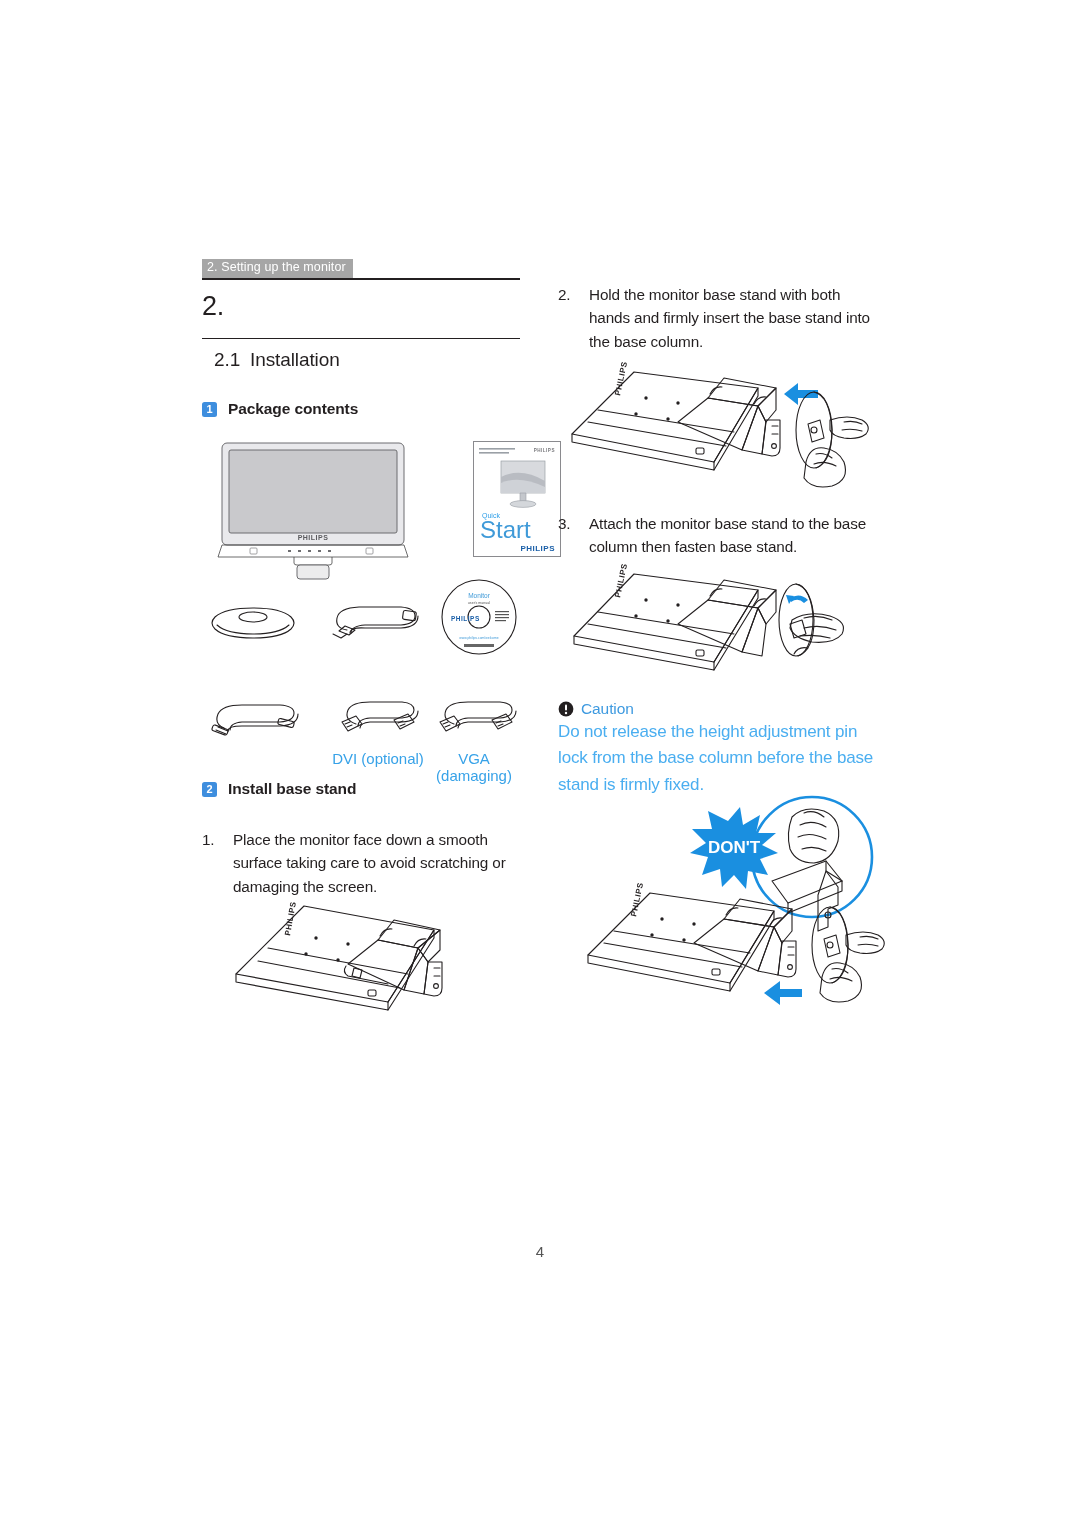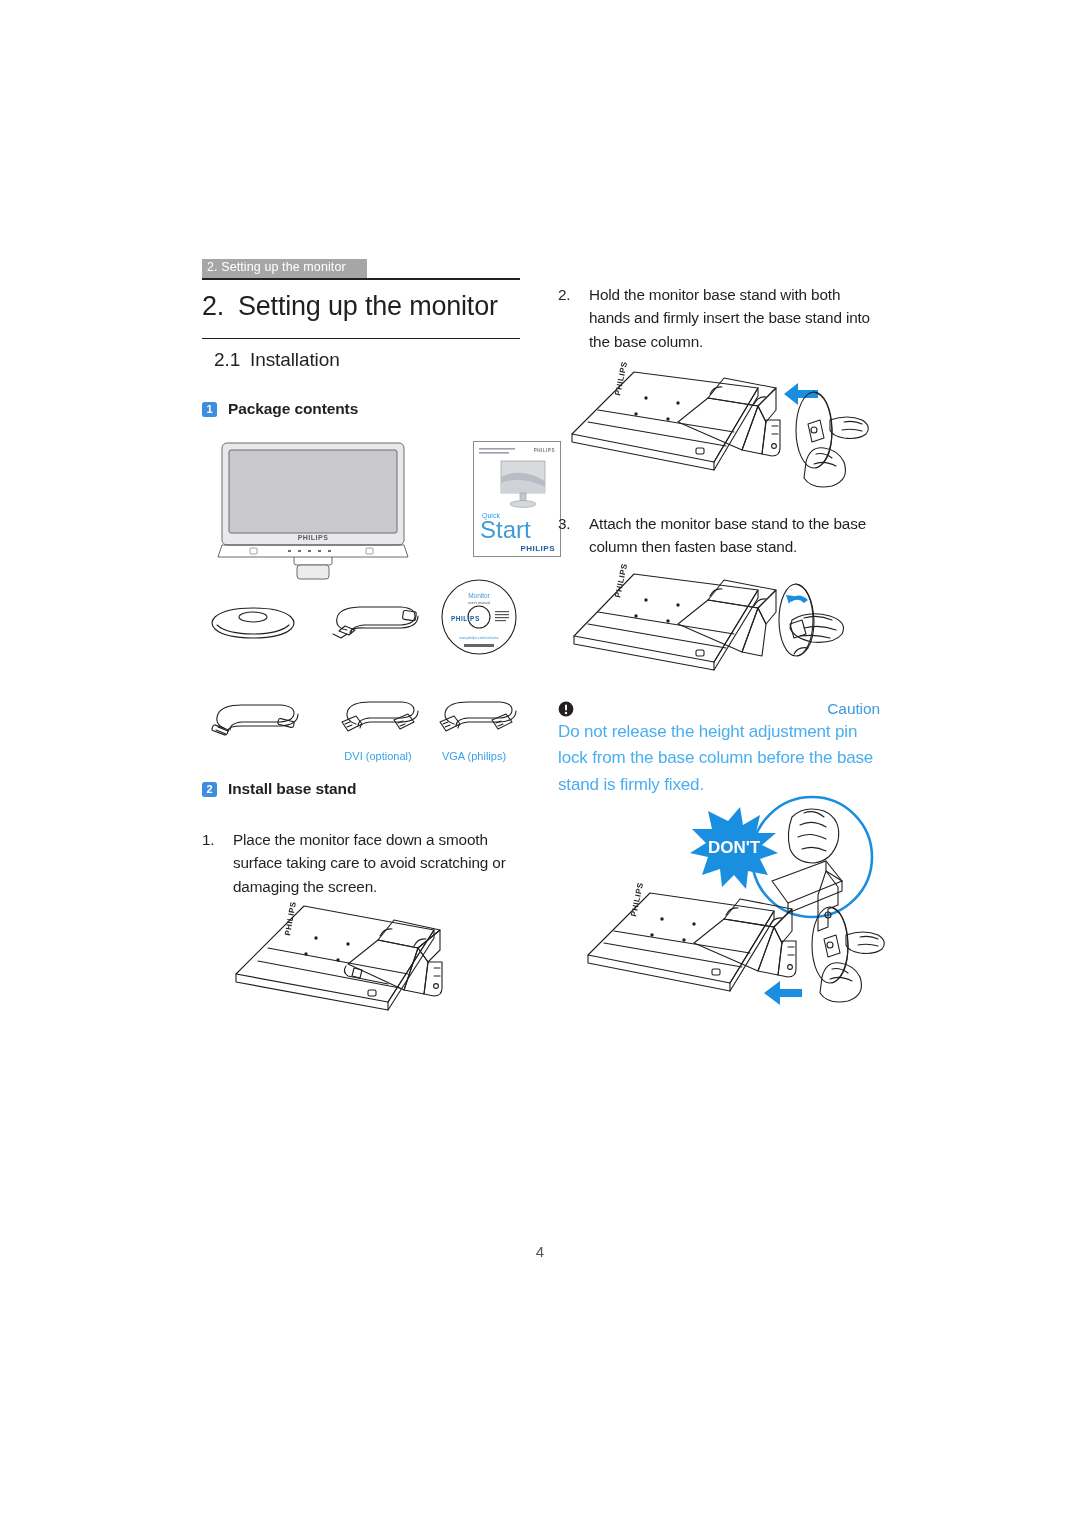--- a/index.html
+++ b/index.html
@@ -23,21 +23,21 @@
 
   
   .running-head {
     position: absolute;
     left: 202px;
     top: 259px;
     background: #a6a6a6;
     color: #ffffff;
     font-size: 12.5px;
     letter-spacing: .1px;
-    padding: 2px 21px 3px 5px;
+    padding: 2px 7px 3px 5px;
     line-height: 1.1;
     white-space: nowrap;
   }
 
   
   .col-left {
     position: absolute;
     left: 202px;
     top: 278px;
     width: 318px;
@@ -109,21 +109,20 @@
     left: 558px;
     top: 283px;
     width: 322px;
   }
 
   
   .caution-head {
     display: flex;
     align-items: center;
     margin-bottom: 1px;
-    justify-content: space-between;
   }
   .caution-icon {
     width: 16px; height: 16px;
     flex: none;
     margin-right: 7px;
   }
   .caution-word {
     color: #3e9ae0;
     font-size: 15.5px;
     letter-spacing: -0.1px;
@@ -151,21 +150,21 @@
   .ln { fill: none; stroke: #231f20; stroke-width: 1.1; stroke-linejoin: round; stroke-linecap: round; }
   .ln-t { fill: none; stroke: #3b3b3b; stroke-width: .75; }
   .blue-fill { fill: #1a8fe0; }
   .blue-stroke { fill: none; stroke: #1a8fe0; stroke-width: 2.6; }
   .panel-gray { fill: #c9c9cc; stroke: #6d6d70; stroke-width: 1; }
   .bez-gray  { fill: #e9e9ec; stroke: #6d6d70; stroke-width: 1; }
   .tiny-blue { fill: #2f9fe8; font-size: 7px; font-family: "Liberation Sans", sans-serif; }
   .cable-label {
     position: absolute;
     color: #37a2e8;
-    font-size: 11px;
+    font-size: 15px;
     text-align: center;
     width: 100px;
   }
   .philips-wordmark {
     font-family: "Liberation Sans", sans-serif;
     font-weight: bold;
     letter-spacing: .5px;
   }
 </style>
 </head>
@@ -174,21 +173,20 @@
 <div class="page">
 
   <div class="running-head">2. Setting up the monitor</div>
 
   <div class="col-left">
 
     <div class="rule"></div>
 
     <div class="chapter-title">
       <span class="chapter-num">2.</span>
-      <span>Setting up the monitor</span>
     </div>
 
     <div class="rule rule-2"></div>
 
     <div class="section-title">
       <span class="section-num">2.1</span>
       <span>Installation</span>
     </div>
 
     <div class="badge-head">
@@ -297,21 +295,21 @@
   <div class="fig" style="left:434px; top:698px;">
     <svg width="86" height="44" viewBox="0 0 86 44">
       <path class="ln" d="M20 26 Q8 22 12 12 Q16 4 34 4 L66 4 Q78 5 78 12 Q78 19 66 20 L34 20 Q22 21 22 28"></path>
       <path class="ln" d="M24 30 Q24 25 34 24 L66 24 Q82 23 82 13"></path>
       <path class="ln" d="M6 24 L20 18 L26 26 L12 33 Z"></path>
       <path class="ln" d="M9 26 L14 24 M11 29 L16 27"></path>
       <path class="ln" d="M58 22 L72 16 L78 24 L64 31 Z"></path>
       <path class="ln" d="M62 25 L67 23 M64 28 L69 26"></path>
     </svg>
   </div>
-  <div class="cable-label" style="left:424px; top:750px;">VGA (philips)</div>
+  <div class="cable-label" style="left:424px; top:750px;">VGA (damaging)</div>
 
   <div class="badge-head" style="position:absolute; left:202px; top:780px; margin:0;">
     <span class="badge">2</span>
     <span class="badge-label">Install base stand</span>
   </div>
 
   <div class="step" style="position:absolute; left:202px; top:828px; width:318px;">
     <span class="step-num">1.</span>
     <span class="step-body">Place the monitor face down a smooth surface taking care to avoid scratching or damaging the screen.</span>
   </div>

